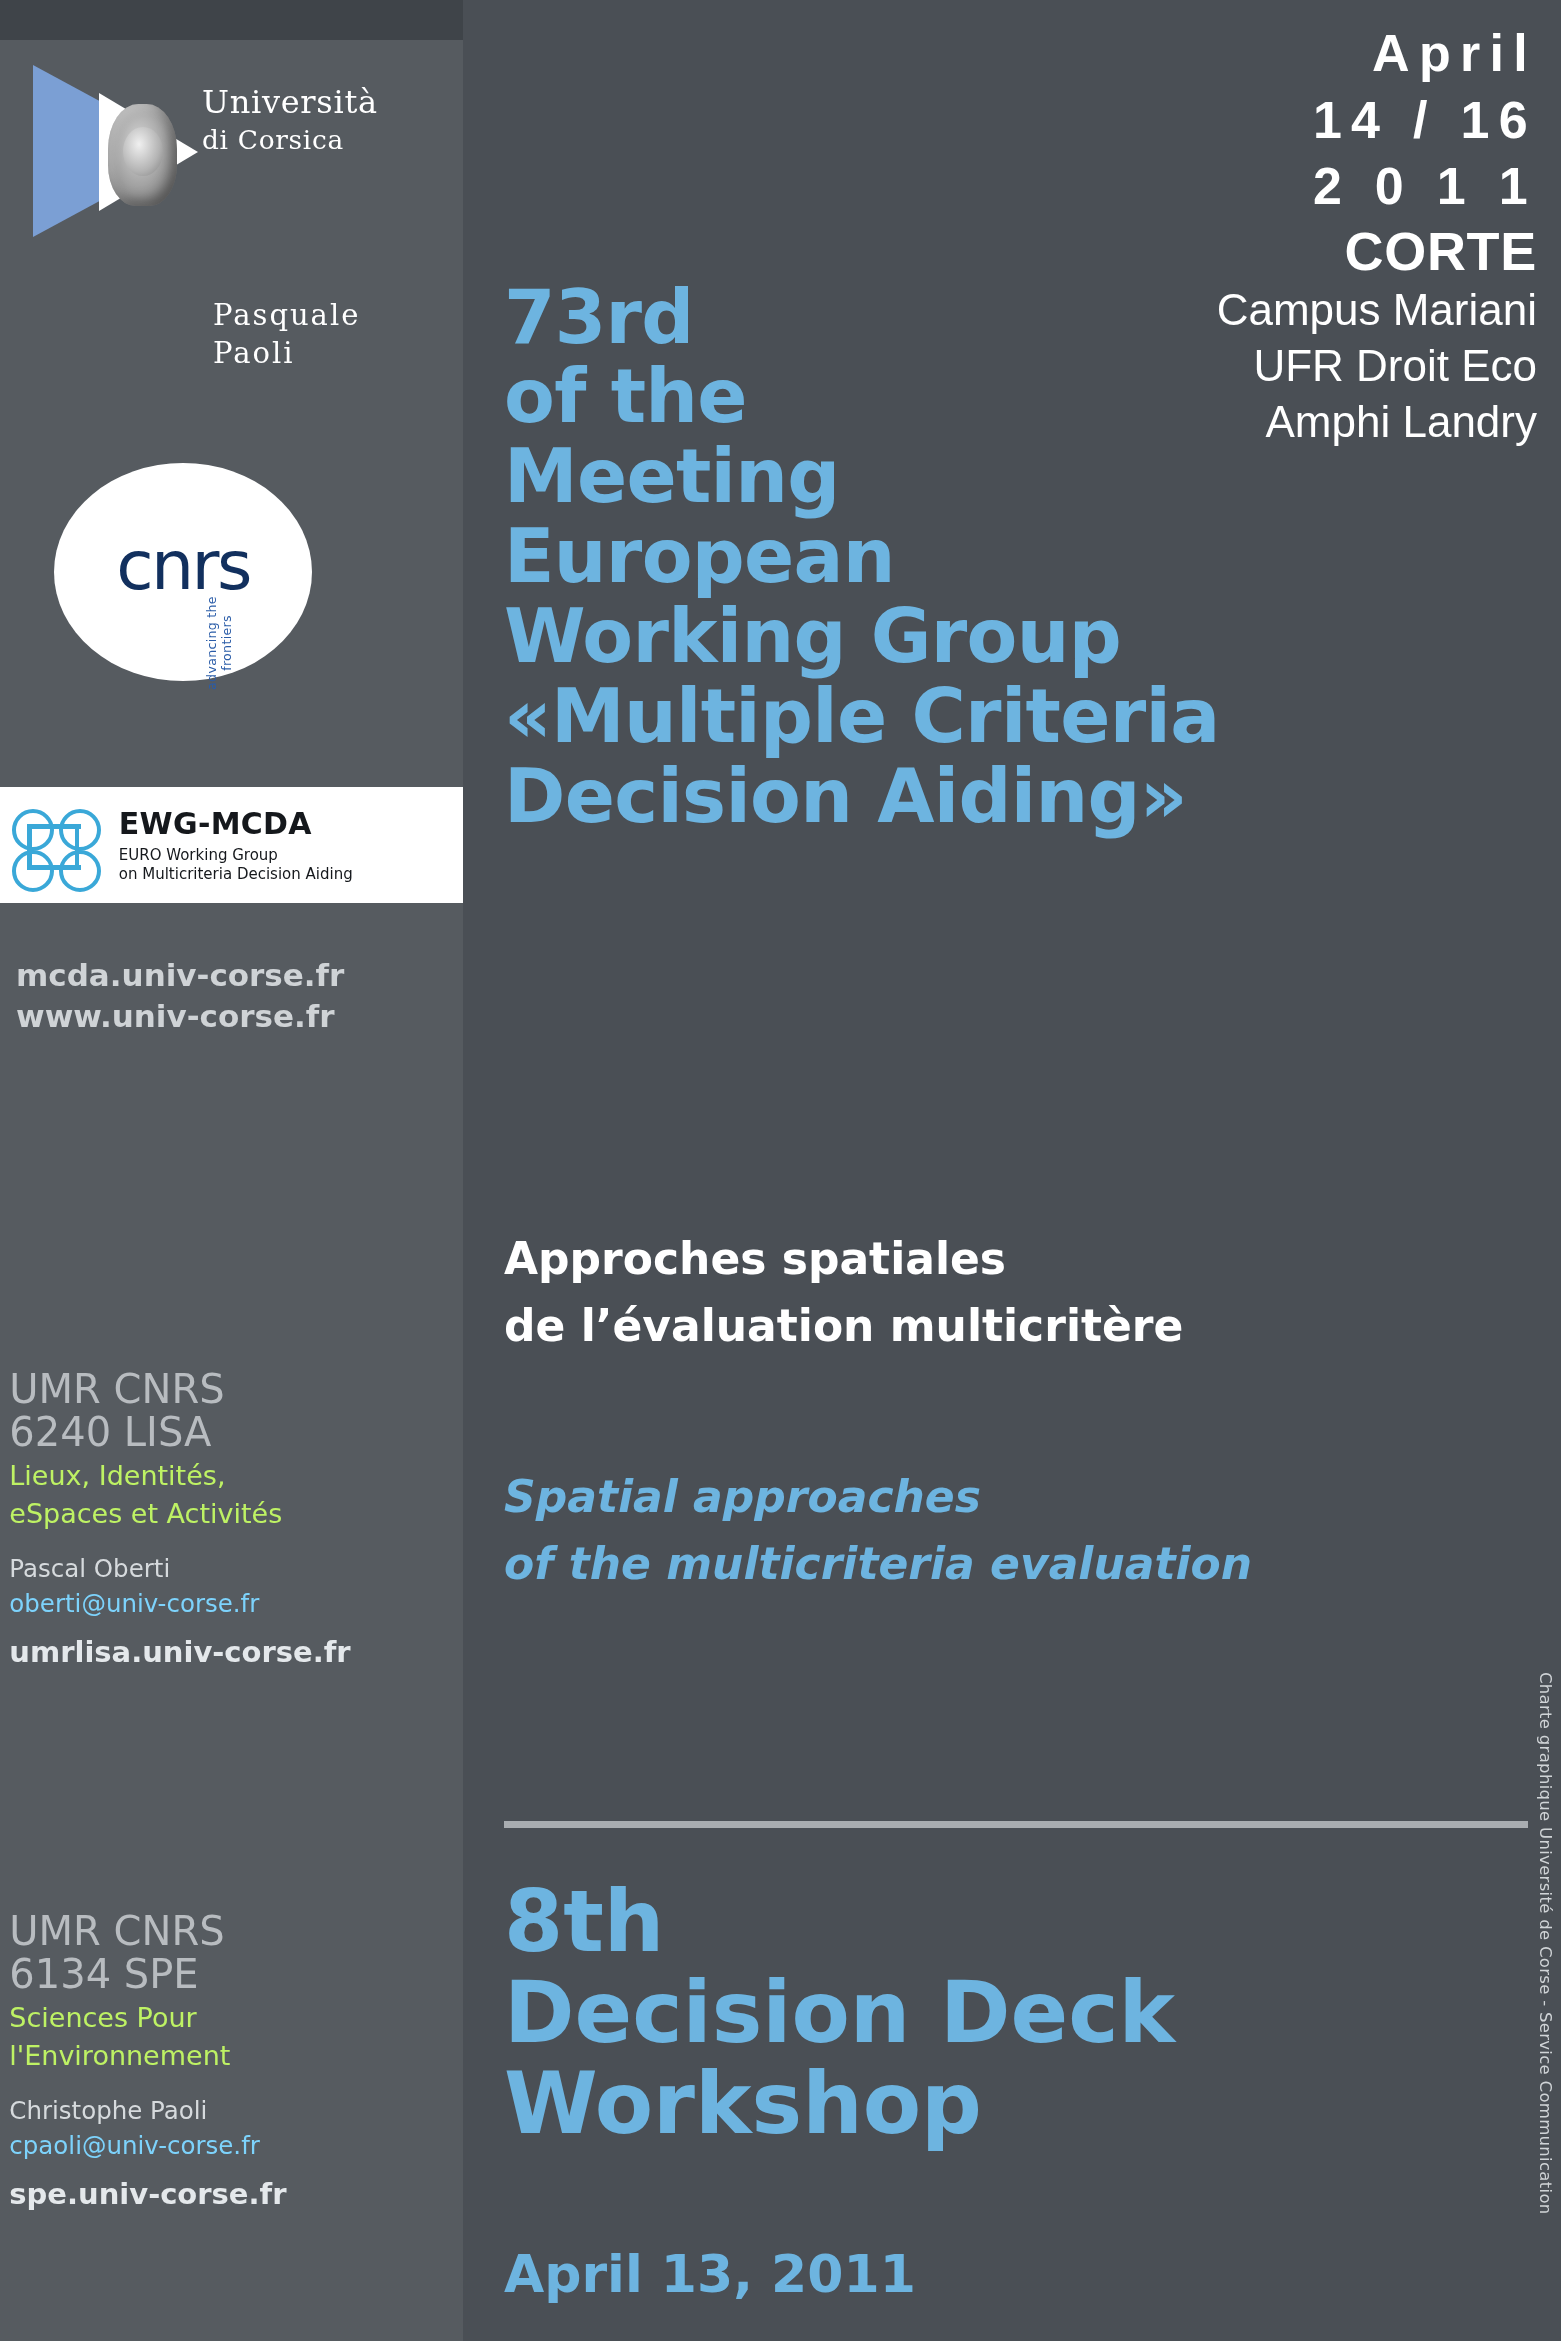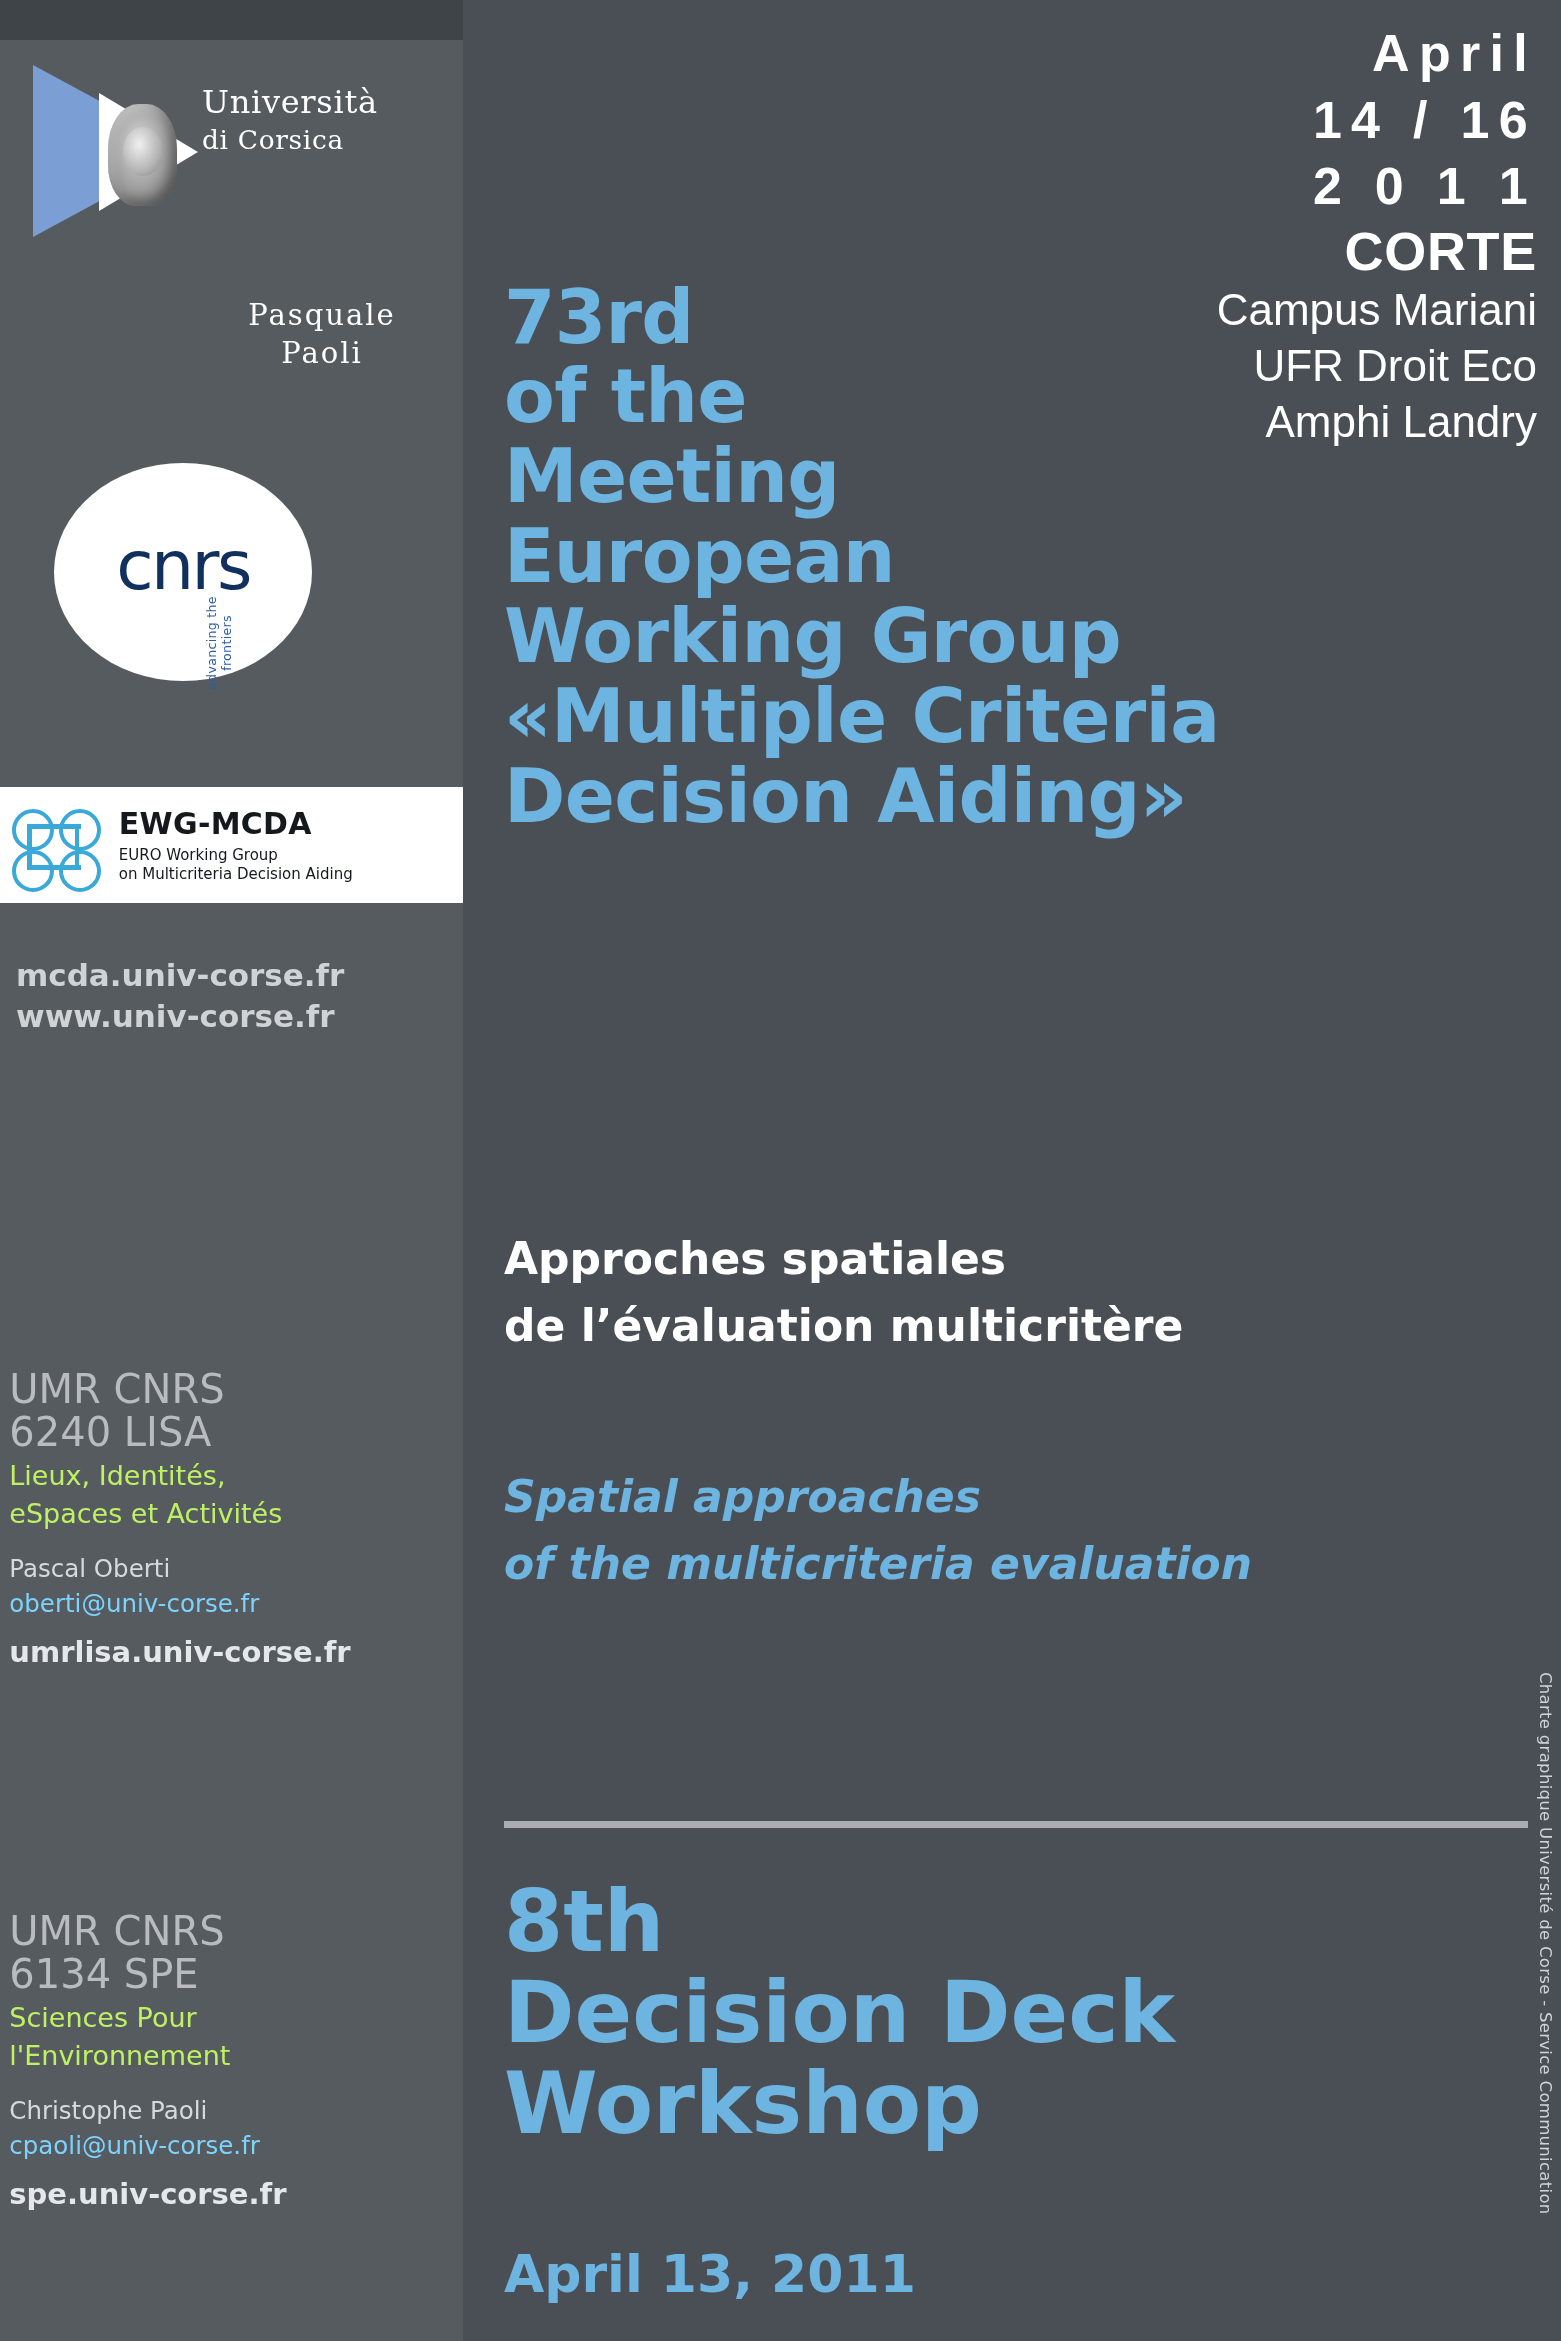--- a/index.html
+++ b/index.html
@@ -92,21 +92,21 @@
   }
   .uc-text-bottom {
     position: absolute;
     left: 193px;
     top: 245px;
     color: #ffffff;
     font-family: "DejaVu Serif", serif;
     font-size: 29px;
     letter-spacing: 2px;
     line-height: 1.3;
-    text-align: center;
+    text-align: left;
     width: 218px;
   }
   .logo-cnrs {
     position: absolute;
     left: 54px;
     top: 423px;
     width: 258px;
     height: 218px;
     border-radius: 50%;
     background: #ffffff;

